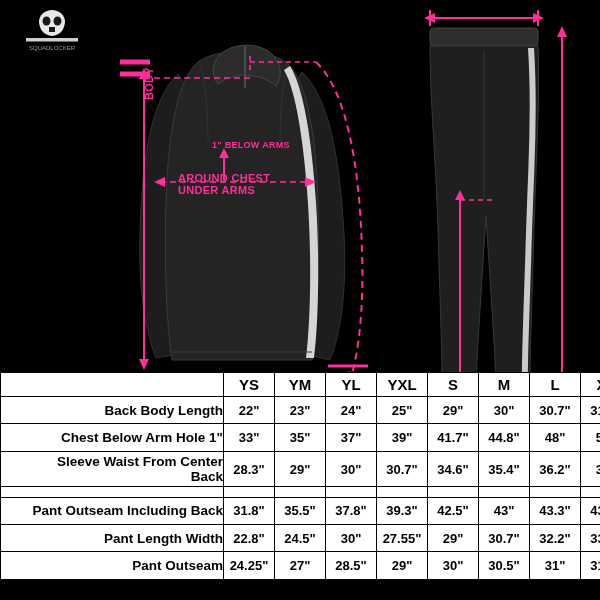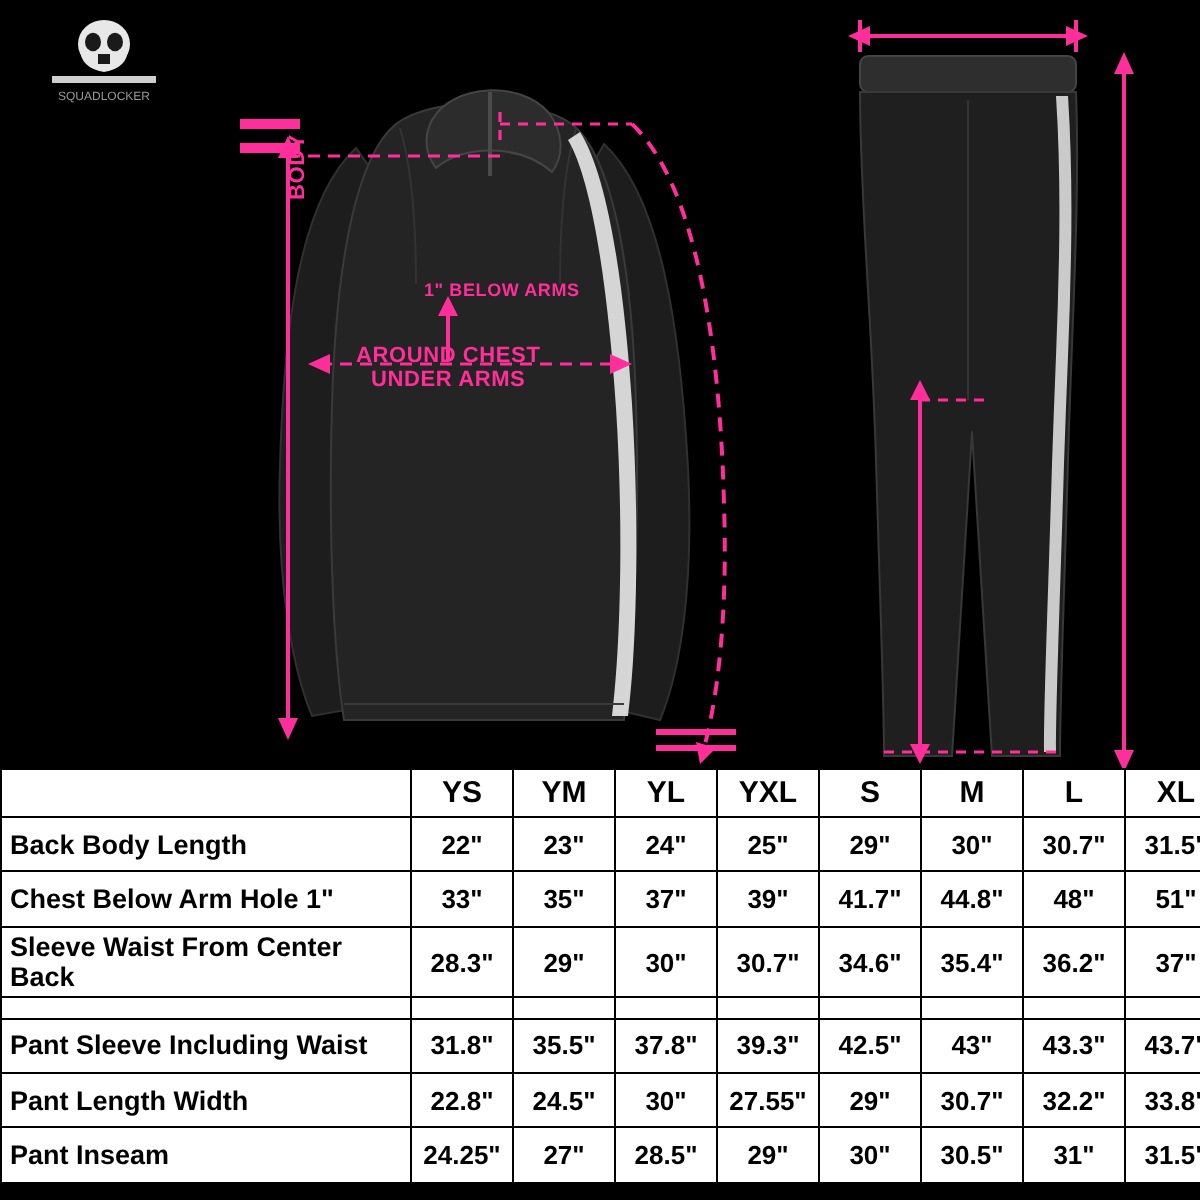--- a/index.html
+++ b/index.html
@@ -74,29 +74,29 @@
   }
   #belowArms {
     left: 212px;
     top: 140px;
     font-size: 9px;
   }
   #aroundChest {
     left: 178px;
     top: 172px;
     font-size: 11px;
-    text-align: center;
+    text-align: left;
     line-height: 12px;
   }
 
   
   #table {
     position: absolute;
     left: 0;
-    top: 384px;
+    top: 372px;
     width: 600px;
     height: 208px;
     background: #ffffff;
   }
   table {
     border-collapse: collapse;
     width: 600px;
     height: 208px;
     table-layout: fixed;
   }
@@ -105,22 +105,22 @@
     font-family: "Liberation Sans", sans-serif;
     font-weight: bold;
     font-size: 13px;
     color: #000000;
     text-align: center;
     padding: 0;
     height: 23px;
     background: #ffffff;
   }
   td.rowlabel, th.rowlabel {
-    text-align: left;
-    padding-left: 4px;
+    text-align: right;
+    padding-left: 22px;
     font-size: 13.5px;
   }
   th.sizehdr {
     font-size: 15px;
   }
   tr.spacer td {
     height: 8px;
     border-left: 1px solid #000;
     border-right: 1px solid #000;
     border-top: 1px solid #000;
@@ -282,21 +282,21 @@
           <td></td>
           <td></td>
           <td></td>
           <td></td>
           <td></td>
           <td></td>
           <td></td>
 
         </tr>
         <tr>
-          <td class="rowlabel">Pant Sleeve Including Waist</td>
+          <td class="rowlabel">Pant Outseam Including Back</td>
           <td>31.8"</td>
           <td>35.5"</td>
           <td>37.8"</td>
           <td>39.3"</td>
           <td>42.5"</td>
           <td>43"</td>
           <td>43.3"</td>
           <td>43.7"</td>
 
         </tr>
@@ -306,21 +306,21 @@
           <td>24.5"</td>
           <td>30"</td>
           <td>27.55"</td>
           <td>29"</td>
           <td>30.7"</td>
           <td>32.2"</td>
           <td>33.8"</td>
 
         </tr>
         <tr>
-          <td class="rowlabel">Pant Inseam</td>
+          <td class="rowlabel">Pant Outseam</td>
           <td>24.25"</td>
           <td>27"</td>
           <td>28.5"</td>
           <td>29"</td>
           <td>30"</td>
           <td>30.5"</td>
           <td>31"</td>
           <td>31.5"</td>
 
         </tr>

